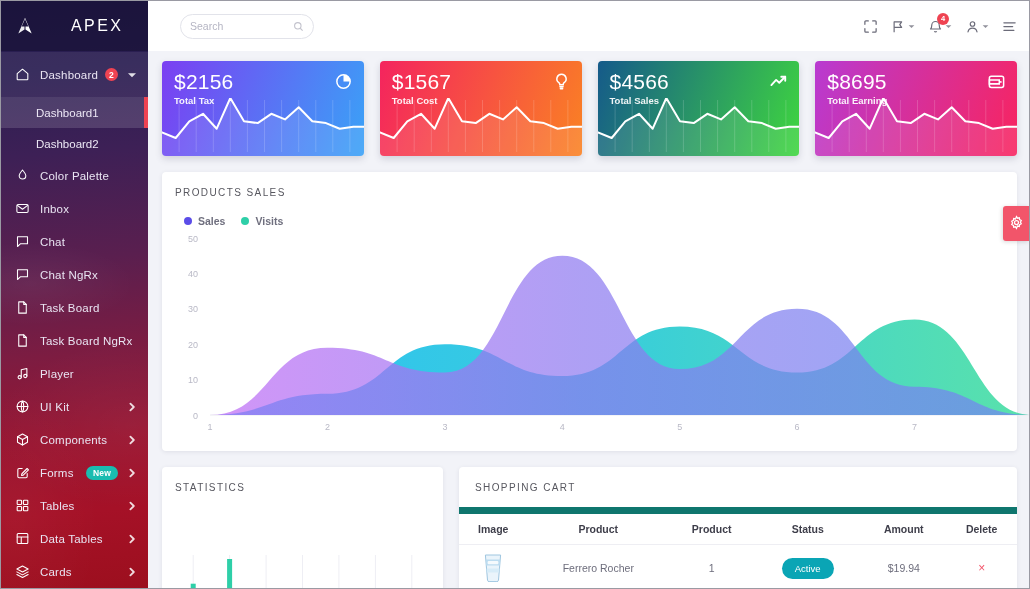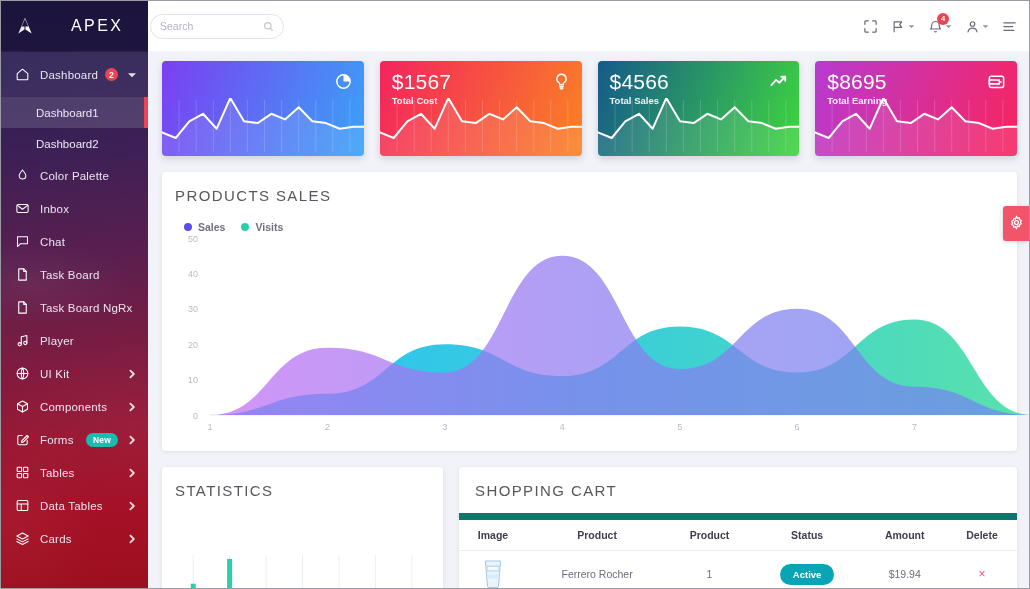--- a/index.html
+++ b/index.html
@@ -126,21 +126,21 @@
   }
 
   
   .header {
     position: absolute;
     left: 147px; top: 0;
     width: 883px; height: 50px;
     background: #fff;
     display: flex;
     align-items: center;
-    padding: 0 14px 0 2px;
+    padding: 0 14px 0 32px;
     z-index: 4;
   }
   .search-box {
     width: 134px; height: 25px;
     border: 1px solid #e2e3ea;
     border-radius: 13px;
     display: flex;
     align-items: center;
     padding: 0 9px;
   }
@@ -227,21 +227,21 @@
     height: 58px;
     z-index: 1;
   }
 
   .panel {
     background: #fff;
     border-radius: 4px;
     box-shadow: 0 1px 4px rgba(60,60,90,.10);
   }
   .panel-title {
-    font-size: 15px;
+    font-size: 10px;
     letter-spacing: 1.4px;
     color: #57575f;
     font-weight: 400;
   }
 
   .chart-panel { margin-top: 16px; height: 279px; padding: 15px 0 0 0; position: relative; }
   .chart-panel .panel-title { padding-left: 13px; }
   .chart-legend {
     display: flex;
     gap: 16px;
@@ -281,21 +281,21 @@
     padding: 7px 4px;
     text-align: center;
     vertical-align: middle;
   }
   .thumb { width: 24px; height: 30px; display: inline-block; }
   .pill-active {
     display: inline-block;
     background: #0aa5b5;
     color: #fff;
     font-size: 9.5px;
-    font-weight: 700;
+    font-weight: 400;
     padding: 5px 13px;
     border-radius: 12px;
   }
   .del-x { color: #f2556a; font-size: 12px; line-height: 1; }
 
   .settings-tab {
     position: absolute;
     right: 0; top: 205px;
     width: 26px; height: 35px;
     background: #f2556a;
@@ -369,20 +369,28 @@
           <span class="nav-icon">
             <svg viewBox="0 0 24 24" width="15" height="15">
               <path d="M4 4.5h16v11H9l-5 4.5z" fill="none" stroke="#ffffff" stroke-width="1.7" stroke-linecap="round" stroke-linejoin="round"></path>
             </svg>
           </span>
           <span class="nav-label">Chat</span>
         </div>
         <div class="nav-item">
           <span class="nav-icon">
             <svg viewBox="0 0 24 24" width="15" height="15">
+              <path d="M4 4.5h16v11H9l-5 4.5z" fill="none" stroke="#ffffff" stroke-width="1.7" stroke-linecap="round" stroke-linejoin="round"></path>
+            </svg>
+          </span>
+          <span class="nav-label">Chat NgRx</span>
+        </div>
+        <div class="nav-item">
+          <span class="nav-icon">
+            <svg viewBox="0 0 24 24" width="15" height="15">
               <path d="M6 3h8l4 4v14H6z" fill="none" stroke="#ffffff" stroke-width="1.7" stroke-linecap="round" stroke-linejoin="round"></path>
               <path d="M14 3v4h4" fill="none" stroke="#ffffff" stroke-width="1.7" stroke-linecap="round" stroke-linejoin="round"></path>
             </svg>
           </span>
           <span class="nav-label">Task Board</span>
         </div>
         <div class="nav-item">
           <span class="nav-icon">
             <svg viewBox="0 0 24 24" width="15" height="15">
               <path d="M6 3h8l4 4v14H6z" fill="none" stroke="#ffffff" stroke-width="1.7" stroke-linecap="round" stroke-linejoin="round"></path>
@@ -541,20 +549,24 @@
         </svg>
       </span>
 
     </div>
   </div>
 
   <div class="content">
 
     <div class="cards-row" id="cards-root">
         <div class="stat-card" style="background: linear-gradient(110deg, rgb(123, 63, 242), rgb(58, 162, 247));">
+          <div class="sc-inner">
+            <div class="sc-value">$2156</div>
+            <div class="sc-label">Total Tax</div>
+          </div>
           <span class="sc-icon"><svg viewBox="0 0 24 24" width="19" height="19">
               <circle cx="12" cy="12" r="8.4" fill="none" stroke="#fff" stroke-width="1.9"></circle>
               <path d="M12 12V3.6A8.4 8.4 0 0 1 20.4 12Z" fill="#fff"></path>
             </svg></span>
           <svg class="sc-spark" viewBox="0 0 205 58" preserveAspectRatio="none">
             <line x1="17.1" y1="2" x2="17.1" y2="54" stroke="#ffffff" stroke-opacity=".17" stroke-width="1"></line>
             <line x1="34.2" y1="2" x2="34.2" y2="54" stroke="#ffffff" stroke-opacity=".17" stroke-width="1"></line>
             <line x1="51.3" y1="2" x2="51.3" y2="54" stroke="#ffffff" stroke-opacity=".17" stroke-width="1"></line>
             <line x1="68.3" y1="2" x2="68.3" y2="54" stroke="#ffffff" stroke-opacity=".17" stroke-width="1"></line>
             <line x1="85.4" y1="2" x2="85.4" y2="54" stroke="#ffffff" stroke-opacity=".17" stroke-width="1"></line>

